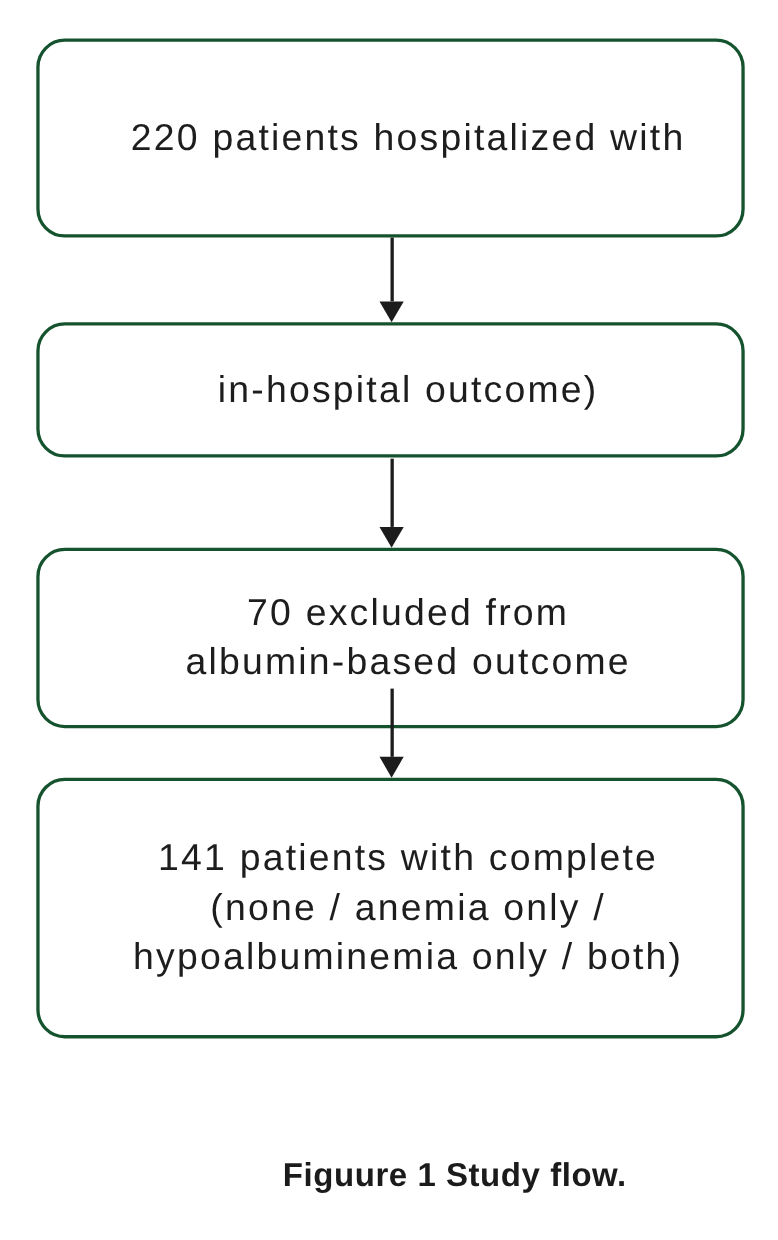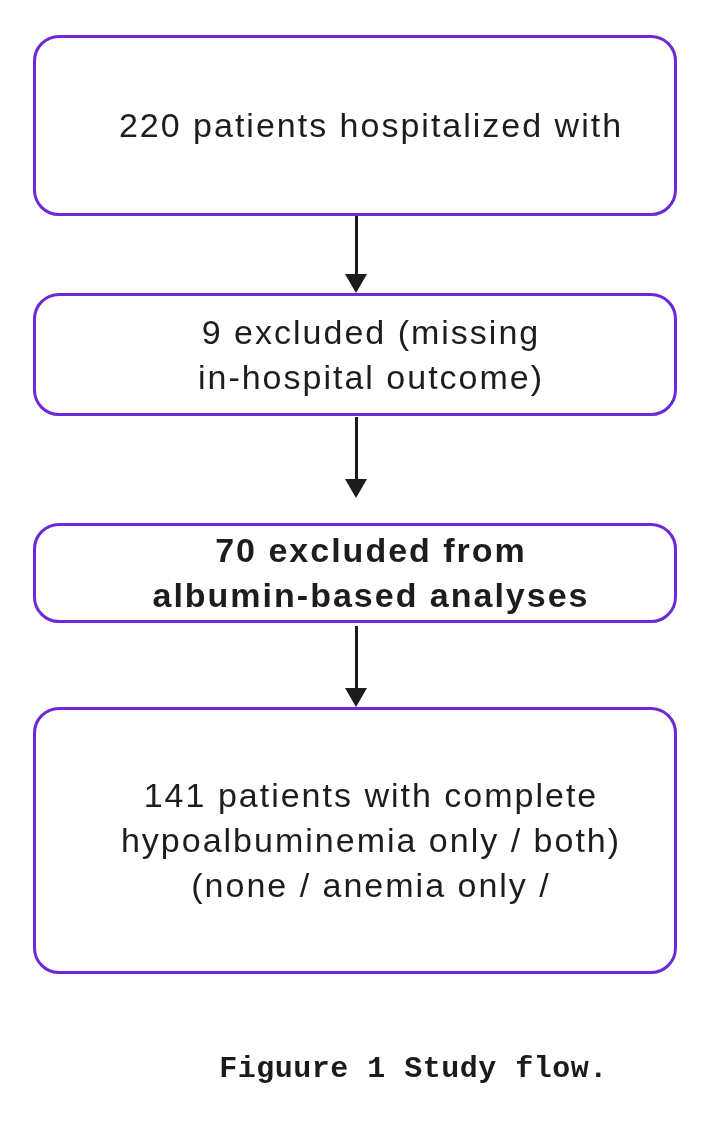--- a/index.html
+++ b/index.html
@@ -13,38 +13,38 @@
     position: relative;
     font-family: "Liberation Sans", "DejaVu Sans", sans-serif;
     color: #1d1d1d;
     overflow: hidden;
   }
   .flow-box {
     position: absolute;
     left: 33px;
     width: 644px;
     box-sizing: border-box;
-    border: 3px solid #6d28d9;
+    border: 3px solid #14532d;
     border-radius: 26px;
     background: #ffffff;
     display: flex;
     flex-direction: column;
     justify-content: center;
     align-items: center;
     text-align: center;
     font-size: 34px;
     line-height: 45px;
     letter-spacing: 2px;
     color: #1d1d1d;
     padding-left: 32px;
   }
   .box-1 { top: 35px;  height: 181px; }
   .box-2 { top: 293px; height: 123px; }
-  .box-3 { top: 523px; height: 100px; font-weight: bold; }
-  .box-4 { top: 707px; height: 267px; }
+  .box-3 { top: 498px; height: 164px; }
+  .box-4 { top: 707px; height: 237px; }
 
   .arrow {
     position: absolute;
     left: 345px;
     width: 22px;
     display: flex;
     flex-direction: column;
     align-items: center;
   }
   .arrow-1 { top: 216px; height: 77px; }
@@ -68,54 +68,52 @@
     top: 1052px;
     left: 0;
     width: 707px;
     text-align: center;
     padding-left: 120px;
     box-sizing: border-box;
     font-size: 30px;
     font-weight: 600;
     letter-spacing: 0.5px;
     color: #1b1b1b;
-    font-family: Liberation Mono, monospace;
   }
 </style>
 </head>
 <body>
 
 <div class="flow-box box-1">
   <div>220 patients hospitalized with</div>
 </div>
 
 <div class="arrow arrow-1">
   <div class="stem"></div>
   <div class="head"></div>
 </div>
 
 <div class="flow-box box-2">
-  <div>9 excluded (missing</div>
   <div>in-hospital outcome)</div>
 </div>
 
 <div class="arrow arrow-2">
   <div class="stem"></div>
   <div class="head"></div>
 </div>
 
 <div class="flow-box box-3">
   <div>70 excluded from</div>
-  <div>albumin-based analyses</div>
+  <div>albumin-based outcome</div>
 </div>
 
 <div class="arrow arrow-3">
   <div class="stem"></div>
   <div class="head"></div>
 </div>
 
 <div class="flow-box box-4">
   <div>141 patients with complete</div>
+  <div>(none / anemia only /</div>
   <div>hypoalbuminemia only / both)</div>
-  <div>(none / anemia only /</div>
 </div>
 
 <div class="caption">Figuure 1 Study flow.</div>
 
 </body></html>

